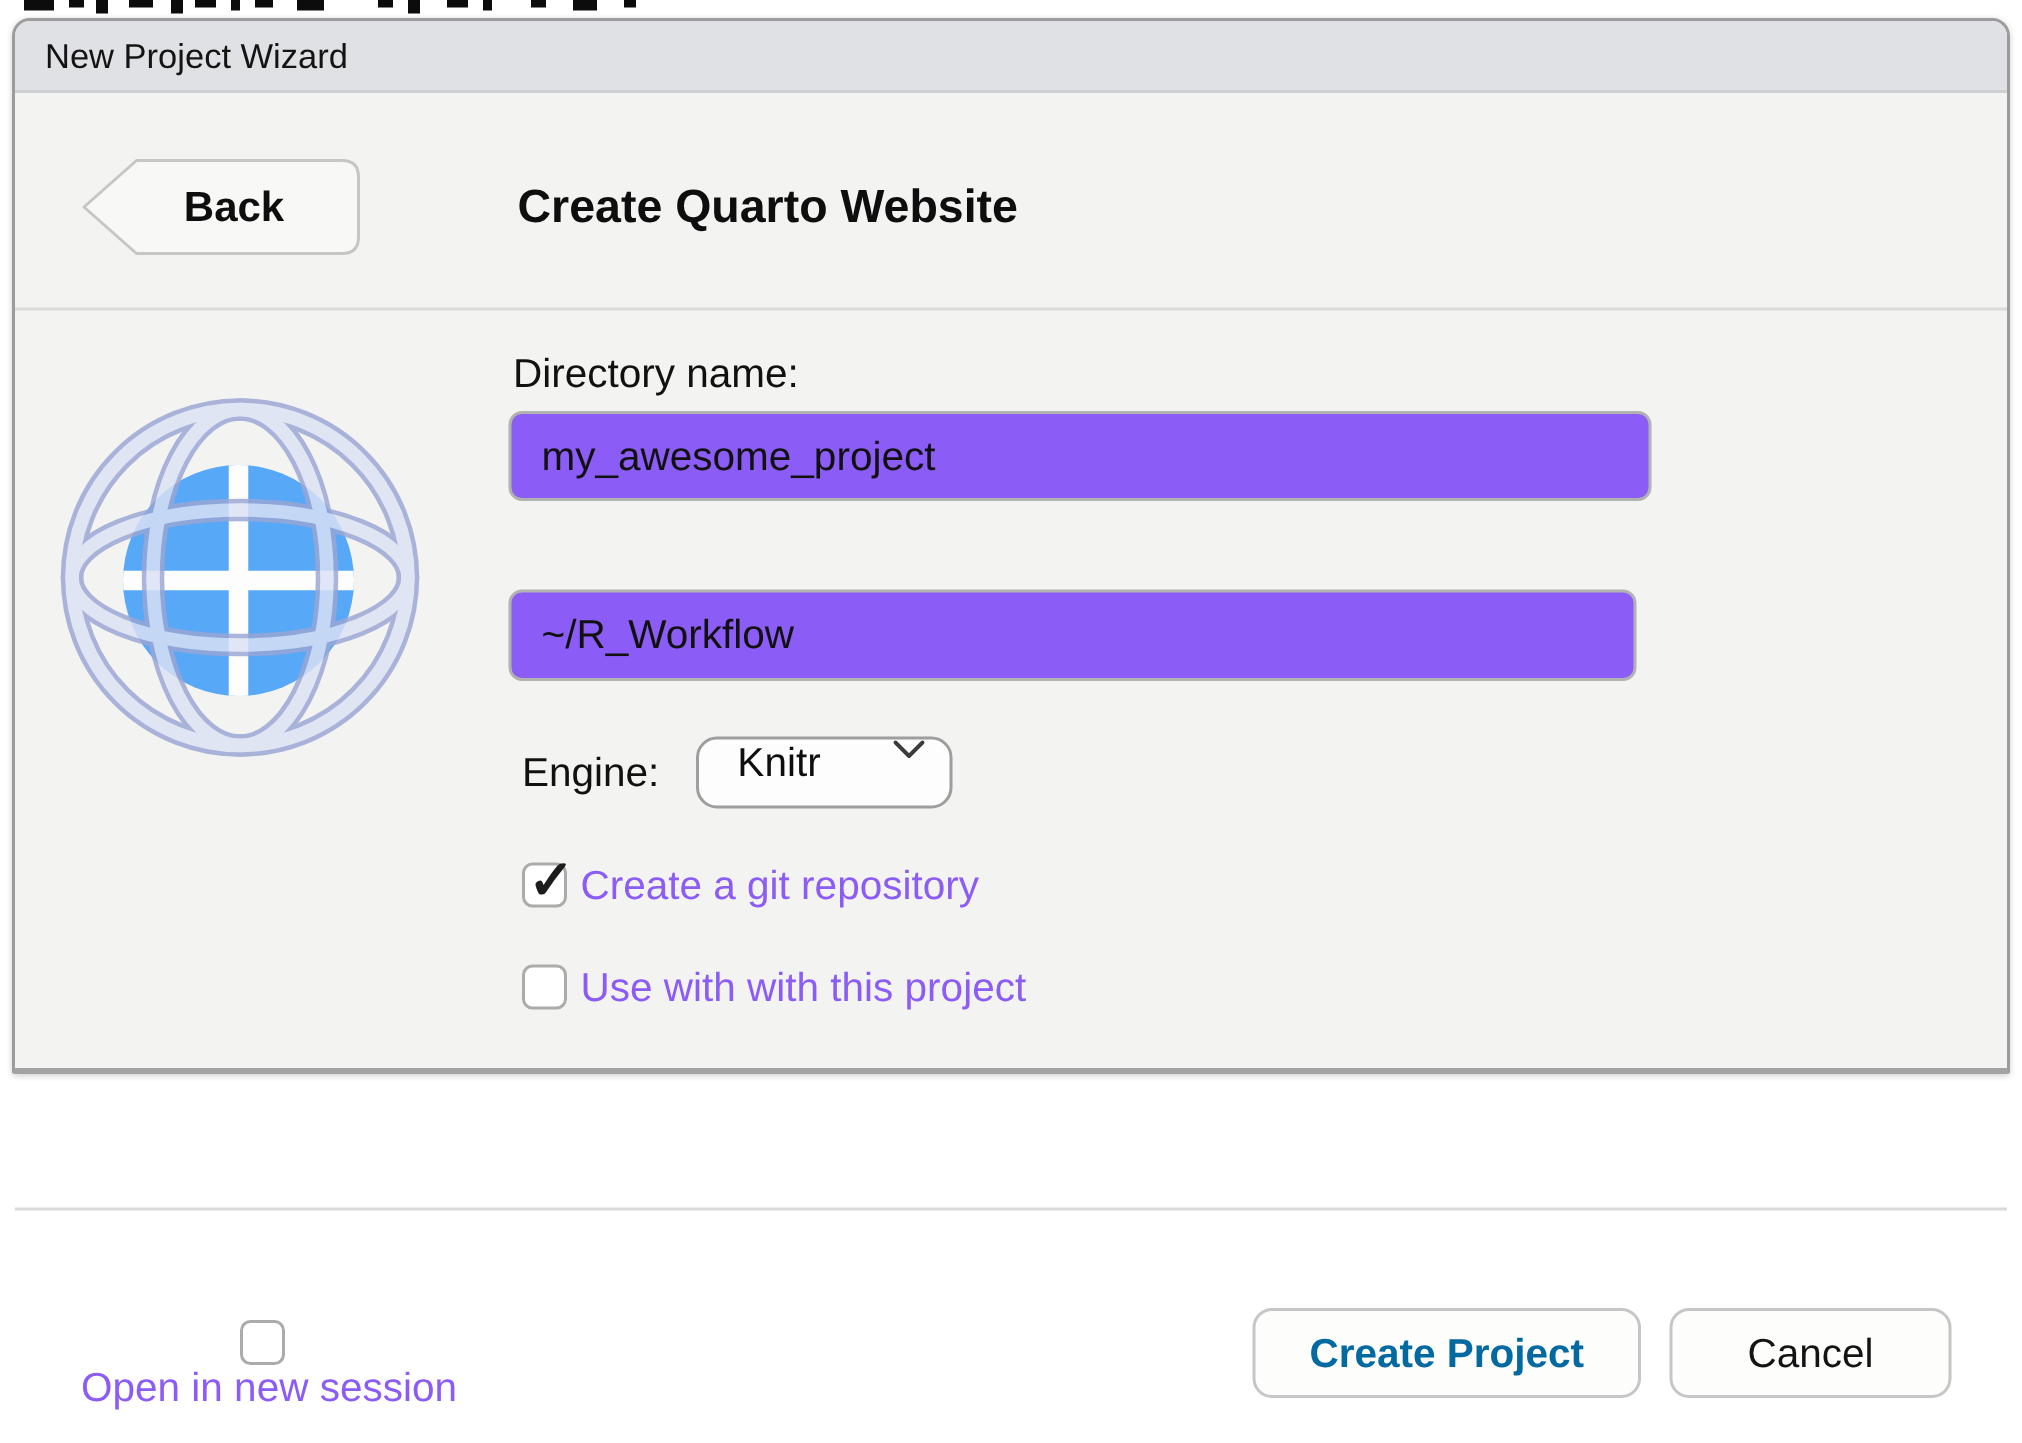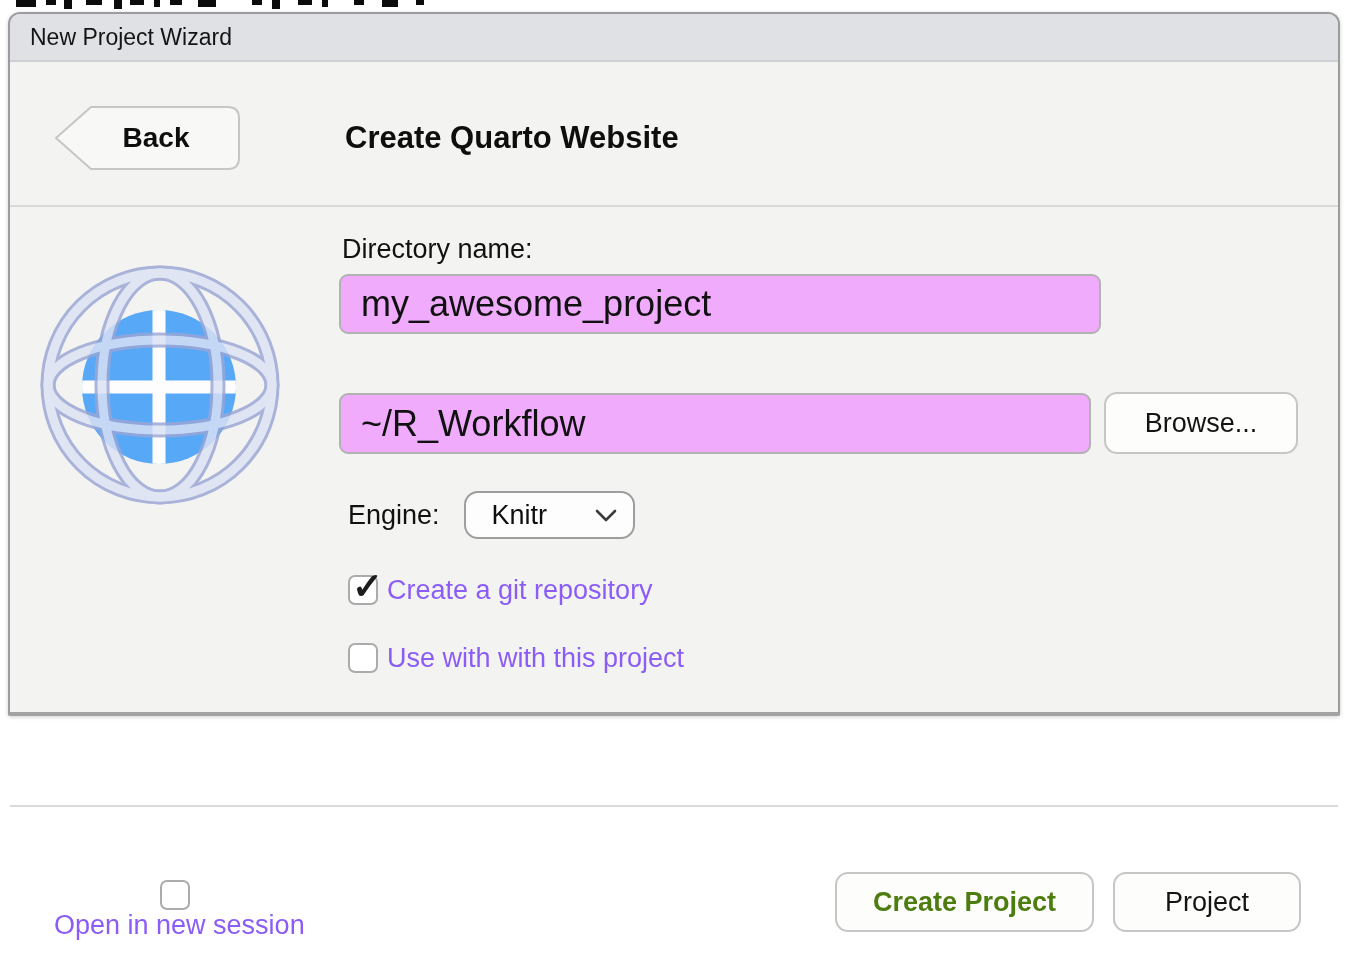--- a/index.html
+++ b/index.html
@@ -54,49 +54,49 @@
   .divider.ftr { top:791px; }
 
   .globe { position:absolute; left:28px; top:248px; }
 
   .field-label { position:absolute; font-size:27px; color:#111111; }
   .lbl-dir    { left:332px; top:220px; }
   .lbl-subdir { left:330px; top:339px; }
 
   .text-input {
     position:absolute; height:60px;
-    background:#f0abfc;
+    background:#8b5cf6;
     border:2px solid #b2b2b2; border-radius:9px;
-    font-size:36px; color:#111; padding:0 20px;
+    font-size:27px; color:#111; padding:0 20px;
     font-family:"Liberation Sans", sans-serif;
     outline:none;
   }
   .input-dir    { left:329px; top:260px; width:762px; }
   .input-subdir { left:329px; top:379px; width:752px; height:61px; }
 
   .btn {
     position:absolute;
     background:#fdfdfc;
     border:2px solid #c6c6c6; border-radius:13px;
     font-size:27px; color:#141414;
     display:flex; align-items:center; justify-content:center;
     cursor:pointer;
     font-family:"Liberation Sans", sans-serif;
   }
   .btn-browse { left:1094px; top:378px; width:194px; height:62px; }
-  .btn-create { left:825px; top:858px; width:259px; height:60px; font-weight:700; color:#4d7c0f; }
+  .btn-create { left:825px; top:858px; width:259px; height:60px; font-weight:700; color:#0369a1; }
   .btn-cancel { left:1103px; top:858px; width:188px; height:60px; }
 
   .engine-row { position:absolute; left:338px; top:476px; height:50px; display:flex; align-items:center; }
   .engine-row .inline-label { font-size:27px; color:#111; margin-right:24px; }
   .select-box {
     width:171px; height:48px;
     border:2px solid #9e9e9e; border-radius:14px;
     background:#fdfdfd;
-    display:flex; align-items:center;
+    display:flex; 
     padding:0 16px 0 26px;
     cursor:pointer;
   }
   .select-box .sel-val { font-size:27px; color:#0e0e0e; flex:1; }
 
   .check-row { position:absolute; left:338px; height:32px; display:flex; align-items:center; }
   .row-git  { top:560px; }
   .row-renv { top:628px; }
   .row-mde  { top:696px; }
 
@@ -184,21 +184,20 @@
         <ellipse cx="122" cy="123" rx="112" ry="45"></ellipse>
         <ellipse cx="122" cy="123" rx="58" ry="112"></ellipse>
       </g>
     </g>
   </svg>
 
   <div class="field-label lbl-dir">Directory name:</div>
   <input class="text-input input-dir" type="text" value="my_awesome_project" style="">
 
   <input class="text-input input-subdir" type="text" value="~/R_Workflow" style="">
-  <button class="btn btn-browse">Browse...</button>
 
   <div class="engine-row">
     <span class="inline-label">Engine:</span>
     <div class="select-box">
       <span class="sel-val">Knitr</span>
       <svg width="22" height="13" viewBox="0 0 22 13">
         <path d="M2 2 L11 11 L20 2" fill="none" stroke="#3c3c3c" stroke-width="2.6" stroke-linecap="round" stroke-linejoin="round"></path>
       </svg>
     </div>
   </div>
@@ -221,15 +220,15 @@
   <div class="divider ftr"></div>
 
   <div class="session-row">
     <div class="checkbox">
       
     </div>
     <span class="cb-label">Open in new session</span>
   </div>
 
   <button class="btn btn-create">Create Project</button>
-  <button class="btn btn-cancel">Project</button>
+  <button class="btn btn-cancel">Cancel</button>
 
 </div>
 
 </body></html>

